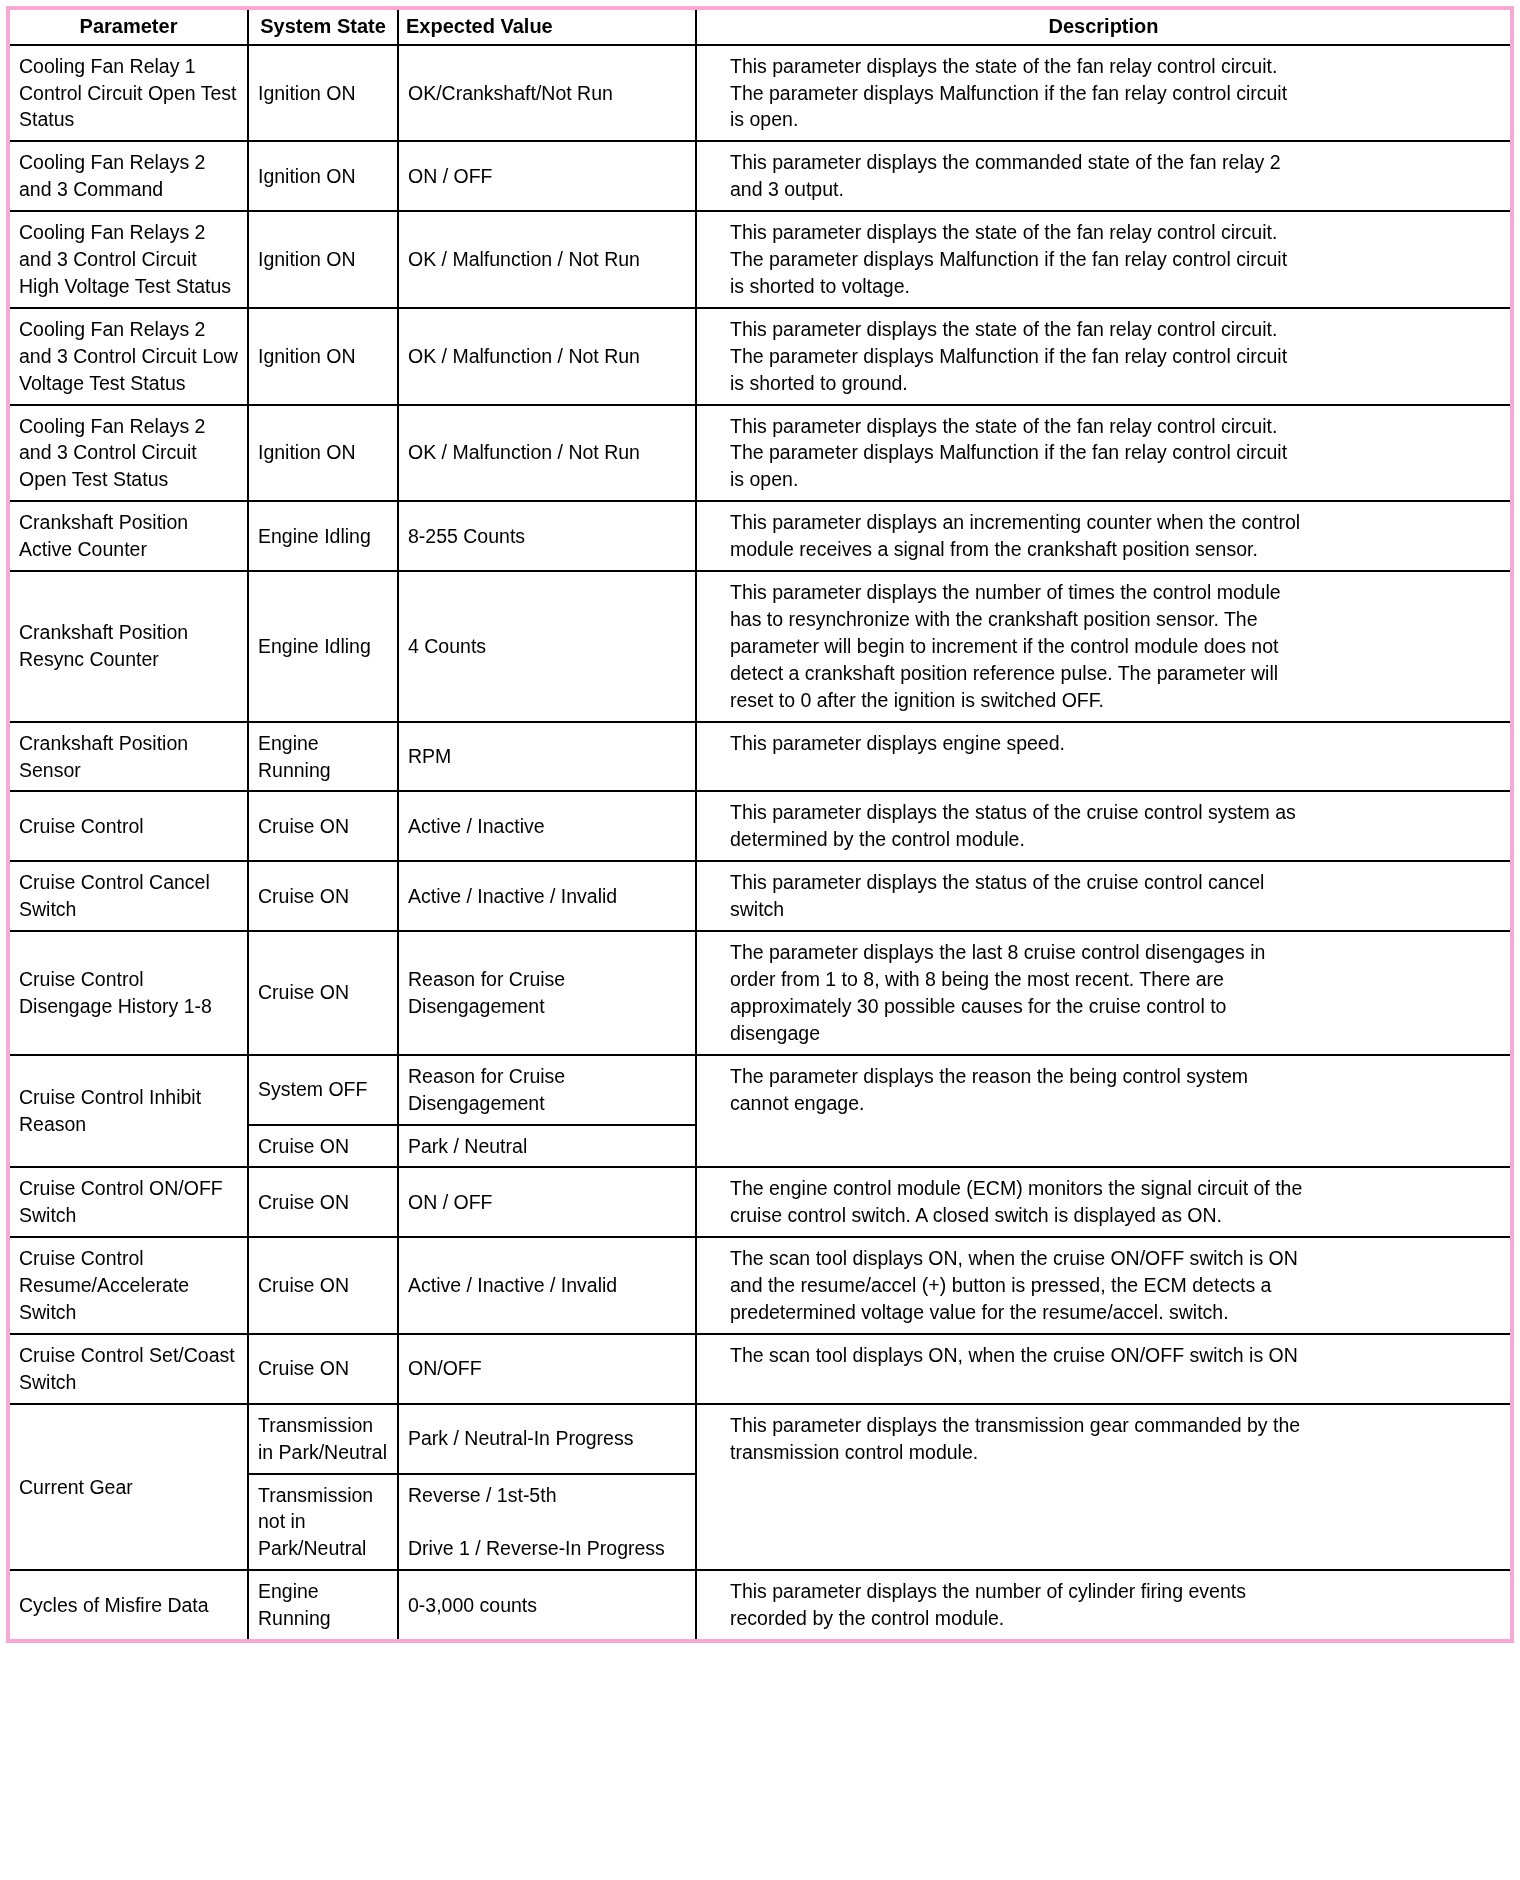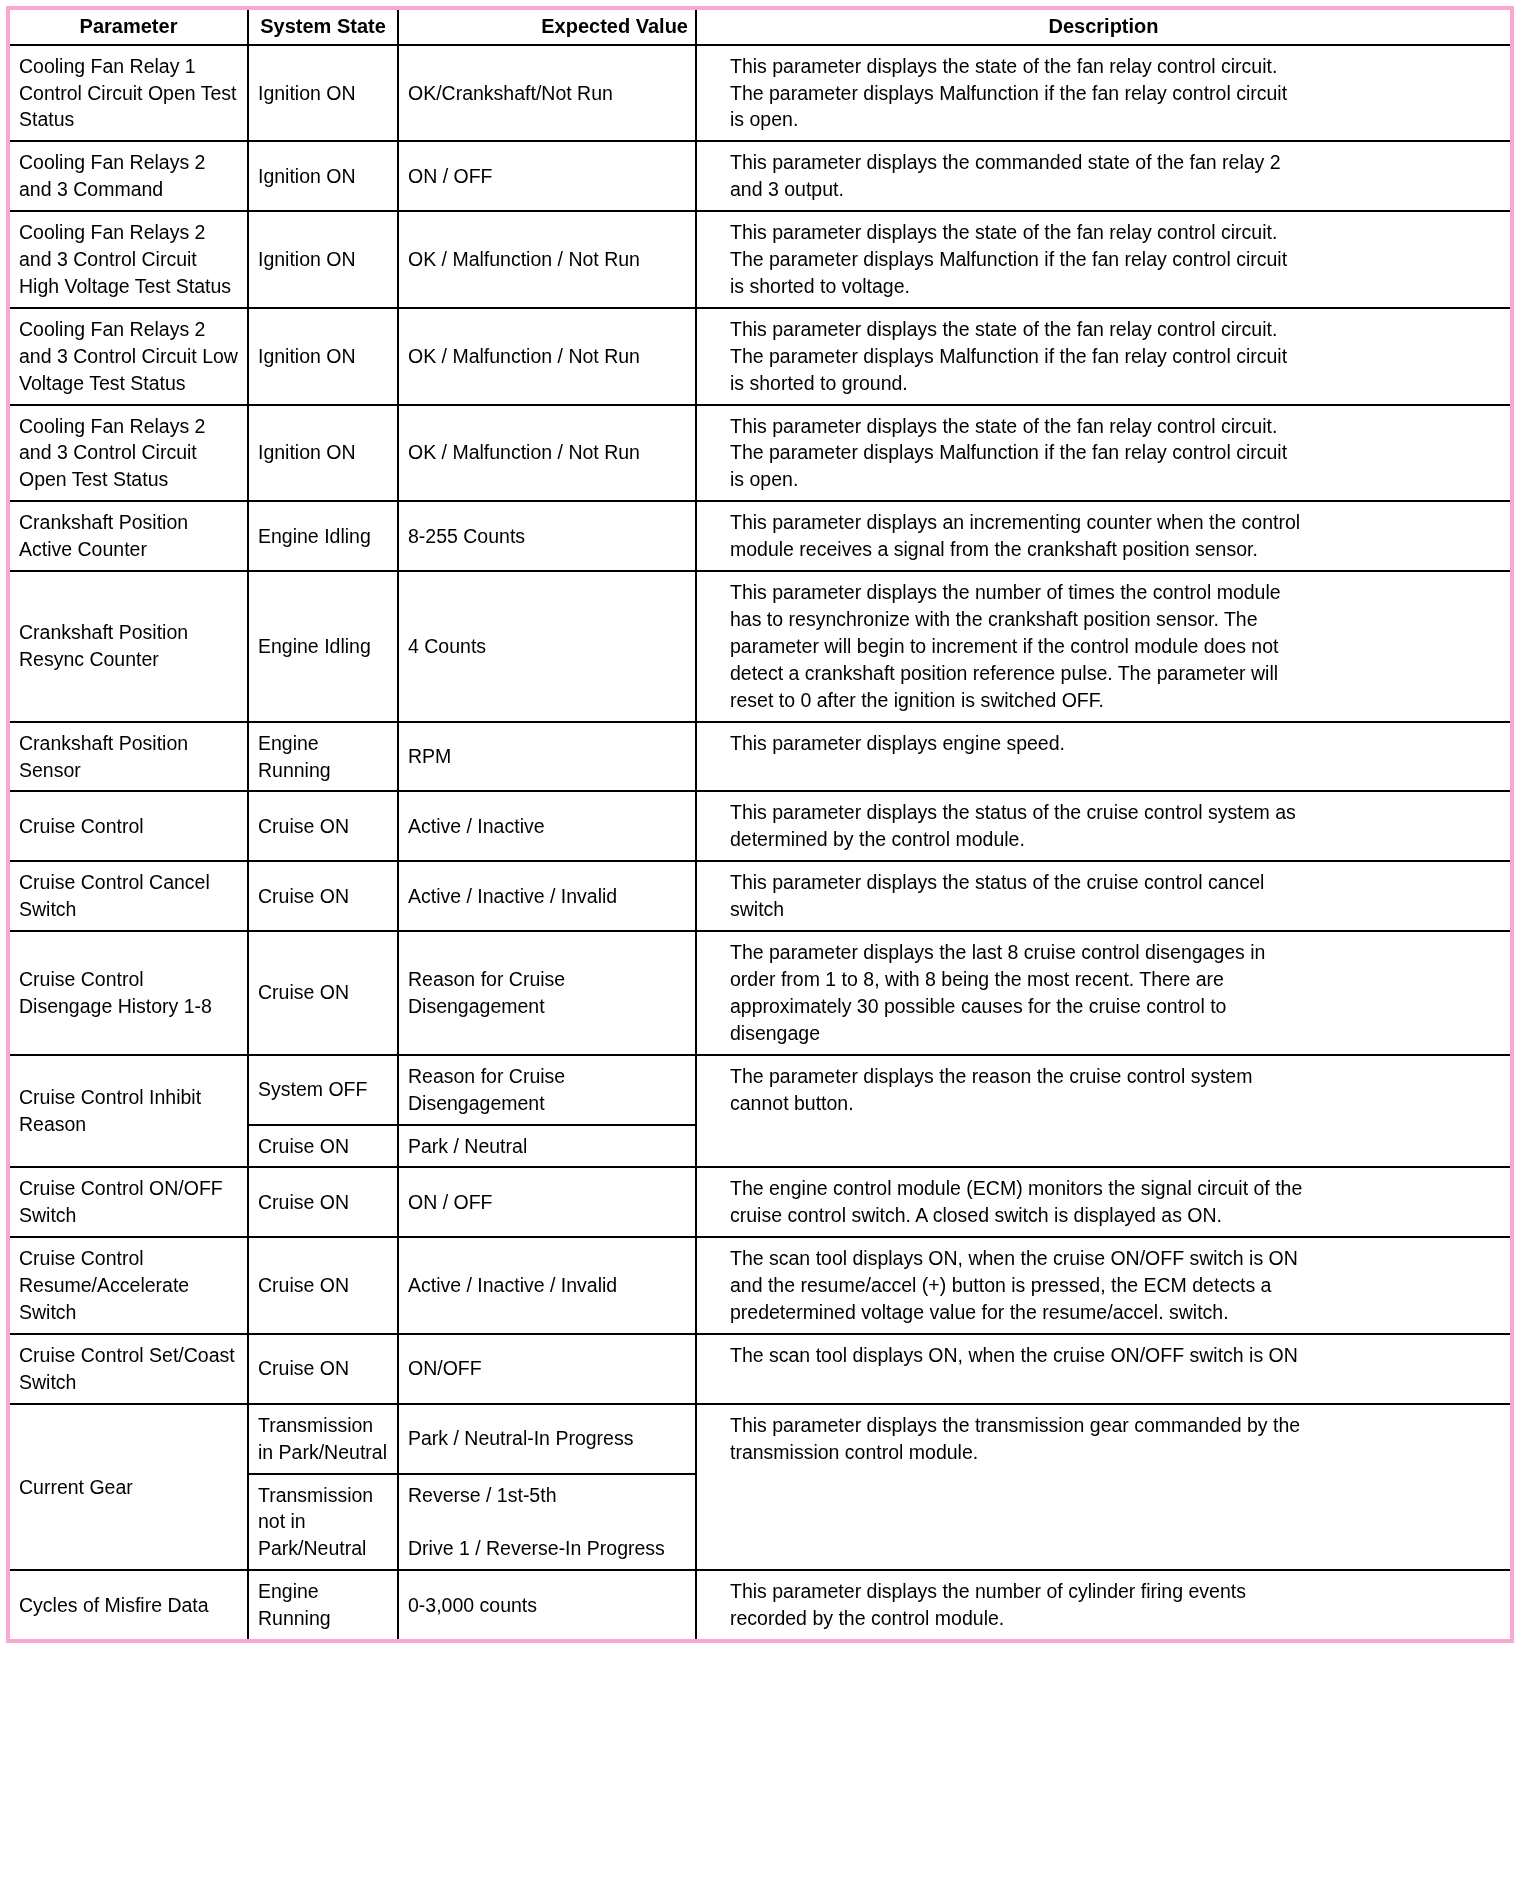--- a/index.html
+++ b/index.html
@@ -29,21 +29,21 @@
       word-wrap: break-word;
       overflow-wrap: break-word;
     }
     .doc-table th {
       font-weight: bold;
       text-align: center;
       padding: 3px 7px;
       font-size: 20px;
     }
     .doc-table th.col-expected_value {
-      text-align: right;
+      text-align: left;
     }
     .doc-table td {
       text-align: left;
     }
     .doc-table td.col-description {
       vertical-align: top;
     }
     
     .doc-table td.col-description .cell-text {
       max-width: 575px;
@@ -230,21 +230,21 @@
         <td rowspan="2" class="col-parameter">
           <div class="cell-text">Cruise Control Inhibit Reason</div>
         </td>
         <td class="col-system_state">
           <div class="cell-text">System OFF</div>
         </td>
         <td class="col-expected_value">
           <div class="cell-text">Reason for Cruise Disengagement</div>
         </td>
         <td rowspan="2" class="col-description">
-          <div class="cell-text">The parameter displays the reason the cruise control system cannot button.</div>
+          <div class="cell-text">The parameter displays the reason the being control system cannot engage.</div>
         </td>
       </tr>
       <tr>
         <td class="col-system_state">
           <div class="cell-text">Cruise ON</div>
         </td>
         <td class="col-expected_value">
           <div class="cell-text">Park / Neutral</div>
         </td>
       </tr>

